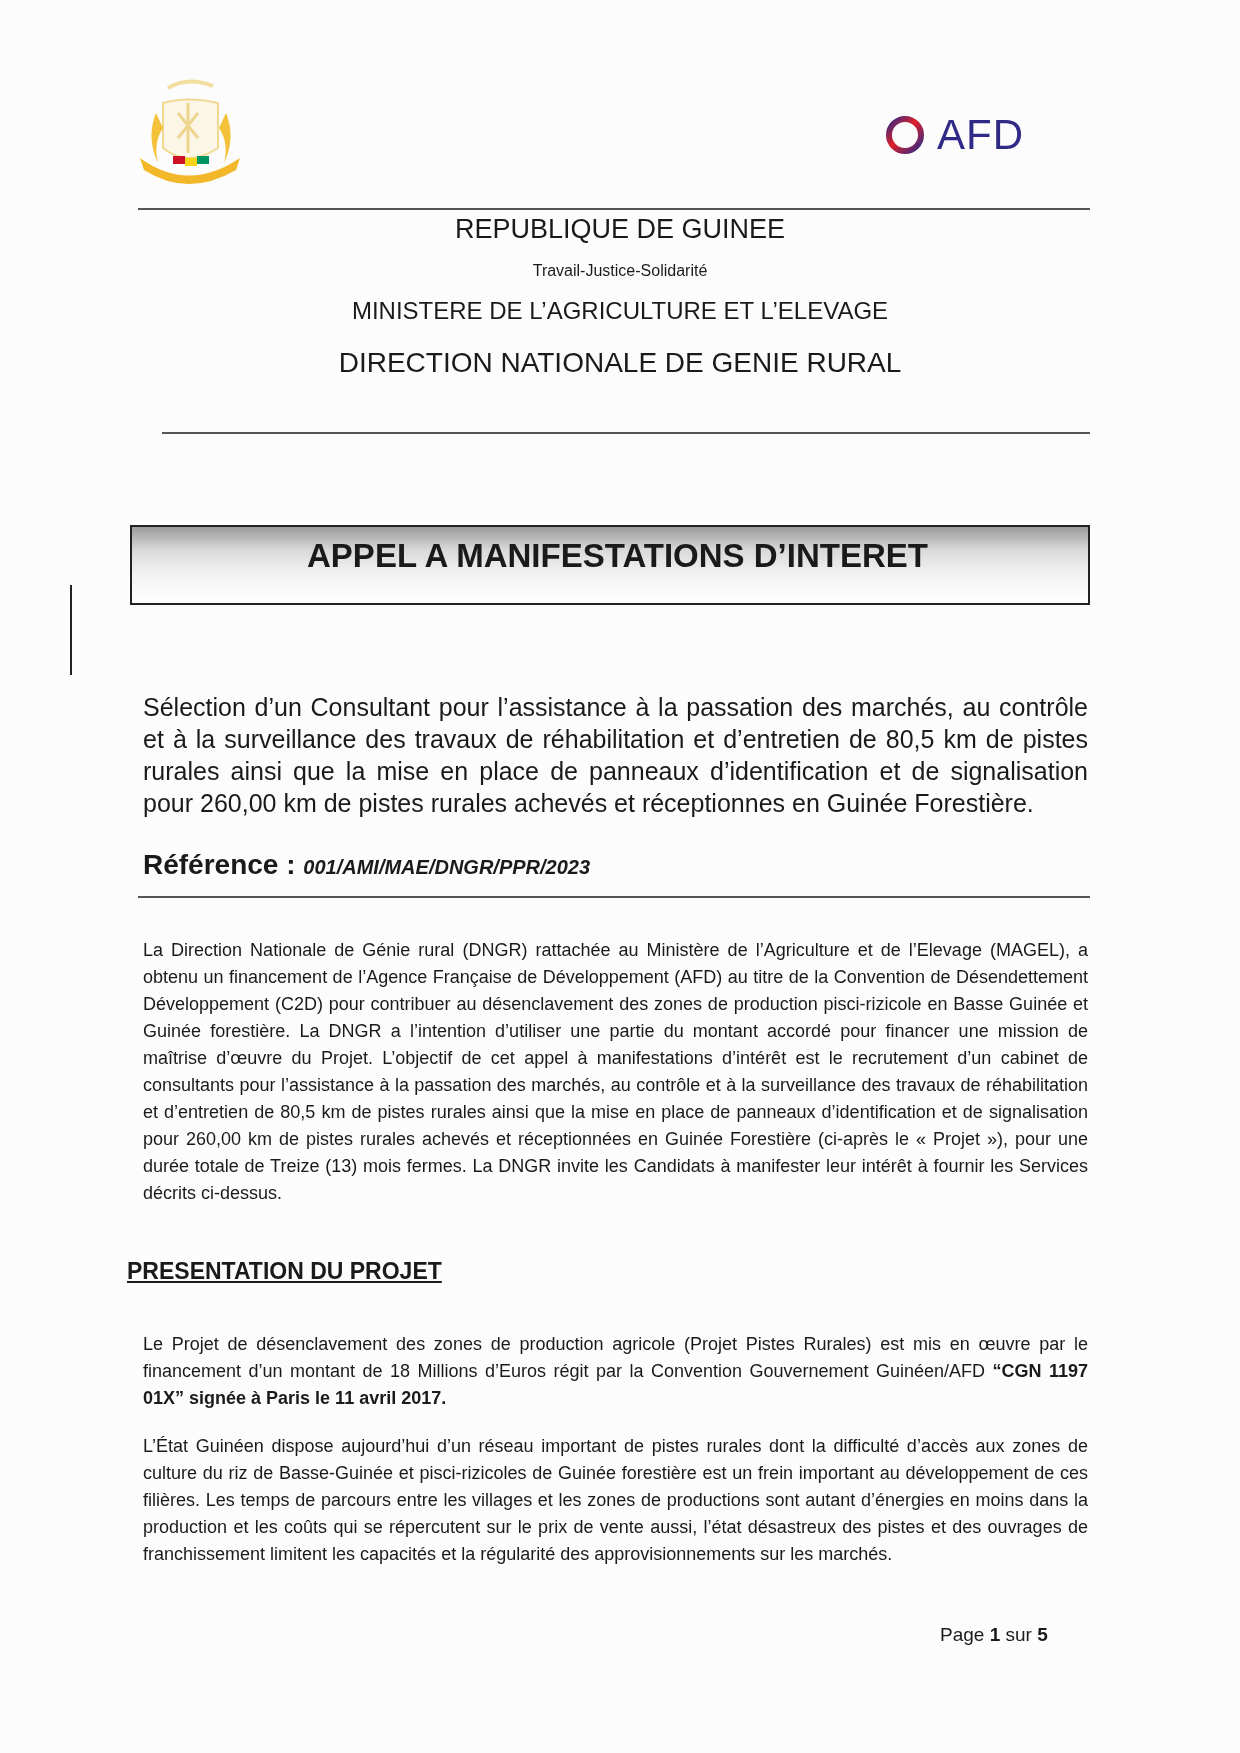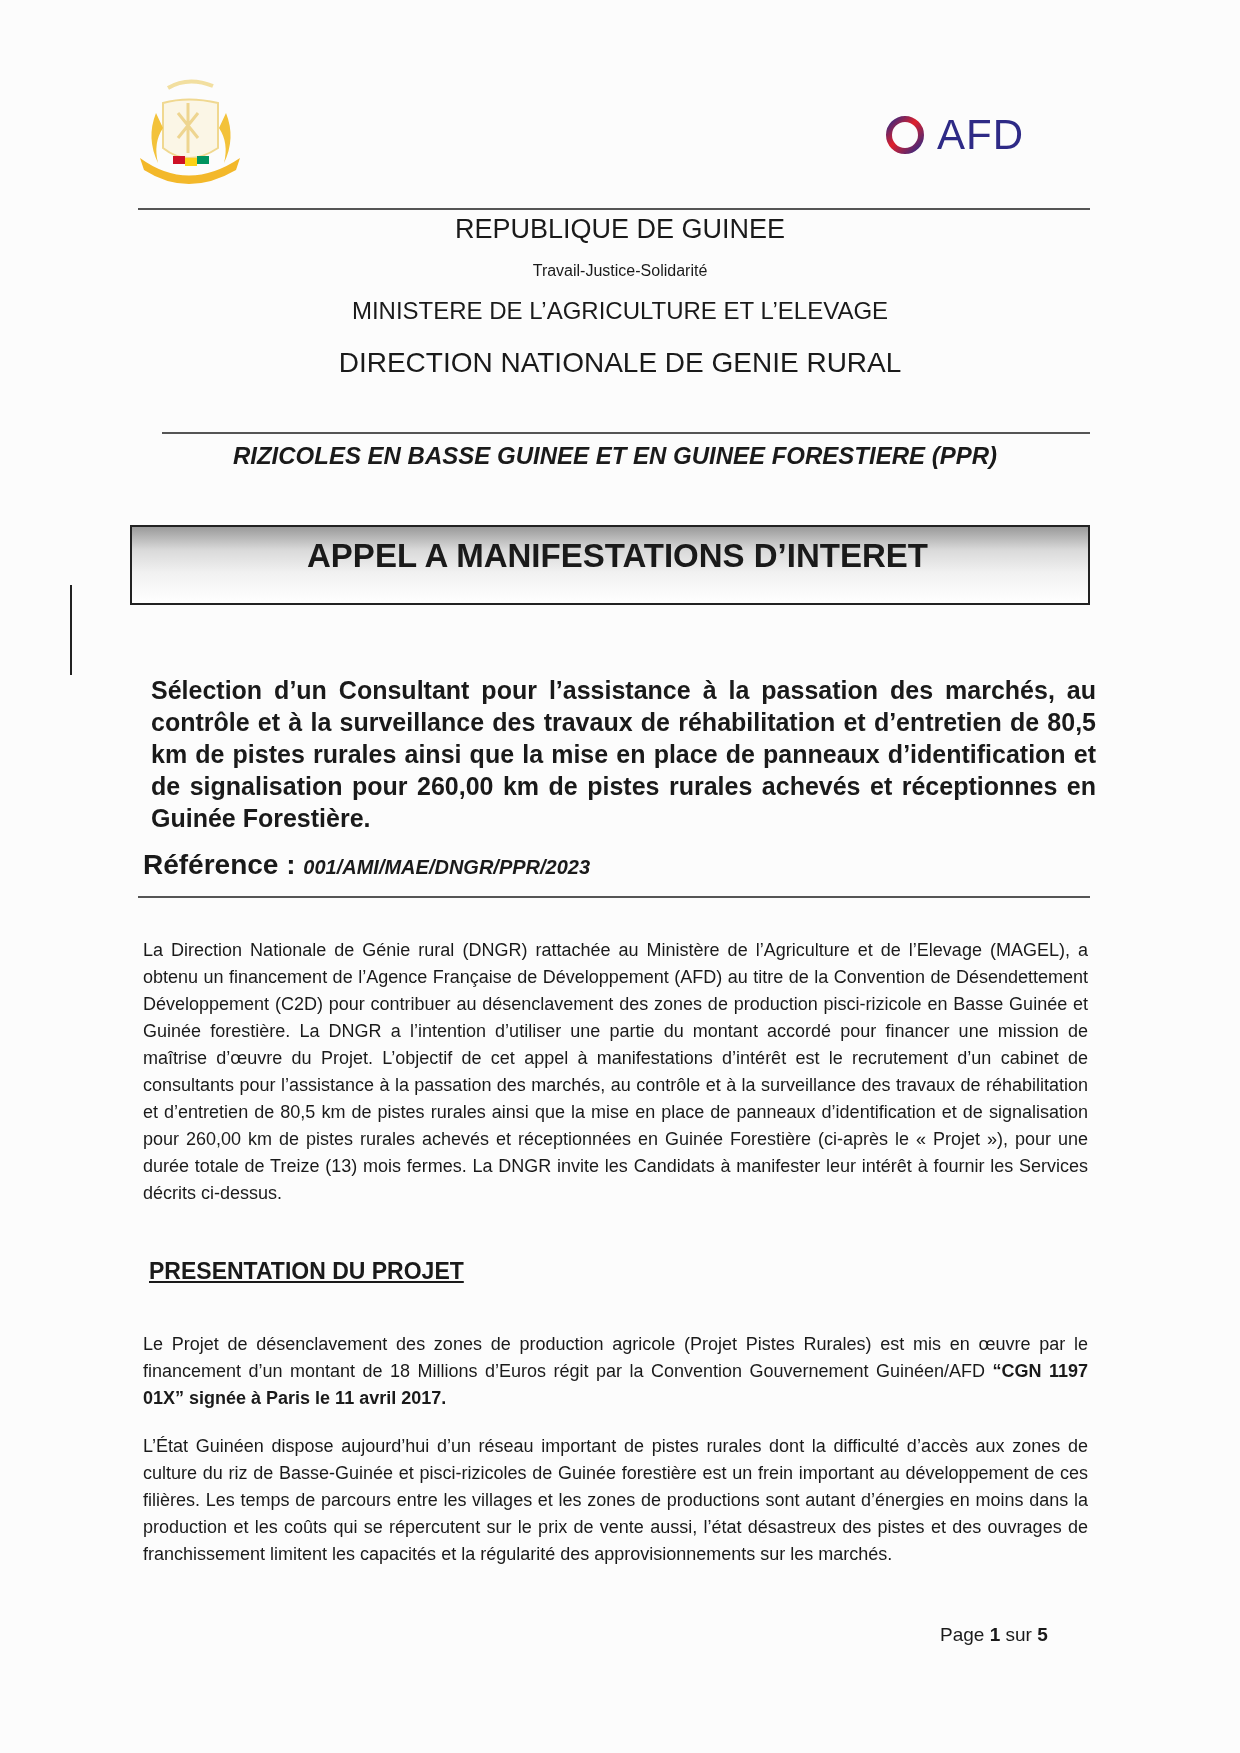--- a/index.html
+++ b/index.html
@@ -20,26 +20,26 @@
   .min { top:297px; font-size:24px;text-align:center; }
   .dir { top:347px; font-size:28px; }
   .proj { left:150px; width:930px; top:440px; font-size:24px; font-weight:bold; font-style:italic; text-align:center; line-height:32px; }
   .ami-box {
     left:130px; top:525px; width:960px; height:80px; border:2px solid #222; box-sizing:border-box;
     background:linear-gradient(180deg,#9a9a9a 0%,#d9d9d9 30%,#f1f1f1 60%,#ffffff 100%);
     display:flex; align-items:flex-start; justify-content:center;
   }
   .ami-title { font-size:33px; font-weight:bold; margin-top:10px;margin-left:15px; }
   .side-mark { left:70px; top:585px; width:0; height:90px; border-left:2px solid #222; }
-  .sel { left:143px; width:945px; top:674px; font-size:25px; font-weight:bold; line-height:32px; text-align:justify;margin-left:8px; }
+  .sel { left:143px; width:945px; top:691px; font-size:25px; font-weight:normal; line-height:32px; text-align:justify; }
   .ref { left:143px; top:849px; font-size:28px; font-weight:bold;text-align:center; }
   .ref-code { font-size:20px; font-style:italic; }
   .body-p { left:143px; width:945px; font-size:18px; line-height:27px; text-align:justify; }
   .p1 { top:937px; }
-  .section-title { left:149px; top:1258px; font-size:23px; font-weight:bold; text-decoration:underline; }
+  .section-title { left:127px; top:1258px; font-size:23px; font-weight:bold; text-decoration:underline; }
   .p2 { top:1331px; }
   .p3 { top:1433px; }
   .footer { left:940px; top:1624px; font-size:19px; }
   .footer b { font-weight:bold; }
 </style>
 </head>
 <body>
 
 <div class="abs emblem">
   <svg width="140" height="125" viewBox="0 0 140 125">
@@ -72,21 +72,20 @@
 <div class="abs rule" style="left:138px; top:208px; width:952px;"></div>
 
 <div class="abs center-text rep">REPUBLIQUE DE GUINEE</div>
 <div class="abs center-text motto">Travail-Justice-Solidarité</div>
 <div class="abs center-text min">MINISTERE DE L’AGRICULTURE ET L’ELEVAGE</div>
 <div class="abs center-text dir">DIRECTION NATIONALE DE GENIE RURAL</div>
 
 <div class="abs rule" style="left:162px; top:432px; width:928px;"></div>
 
 <div class="abs proj">
-  <div>RIZICOLES EN BASSE GUINEE ET EN GUINEE FORESTIERE (PPR)</div>
 </div>
 
 <div class="abs ami-box">
   <span class="ami-title">APPEL A MANIFESTATIONS D’INTERET</span>
 </div>
 
 <div class="abs side-mark"></div>
 
 <div class="abs sel">Sélection d’un Consultant pour l’assistance à la passation des marchés, au contrôle et à la surveillance des travaux de réhabilitation et d’entretien de 80,5 km de pistes rurales ainsi que la mise en place de panneaux d’identification et de signalisation pour 260,00 km de pistes rurales achevés et réceptionnes en Guinée Forestière.</div>
 

